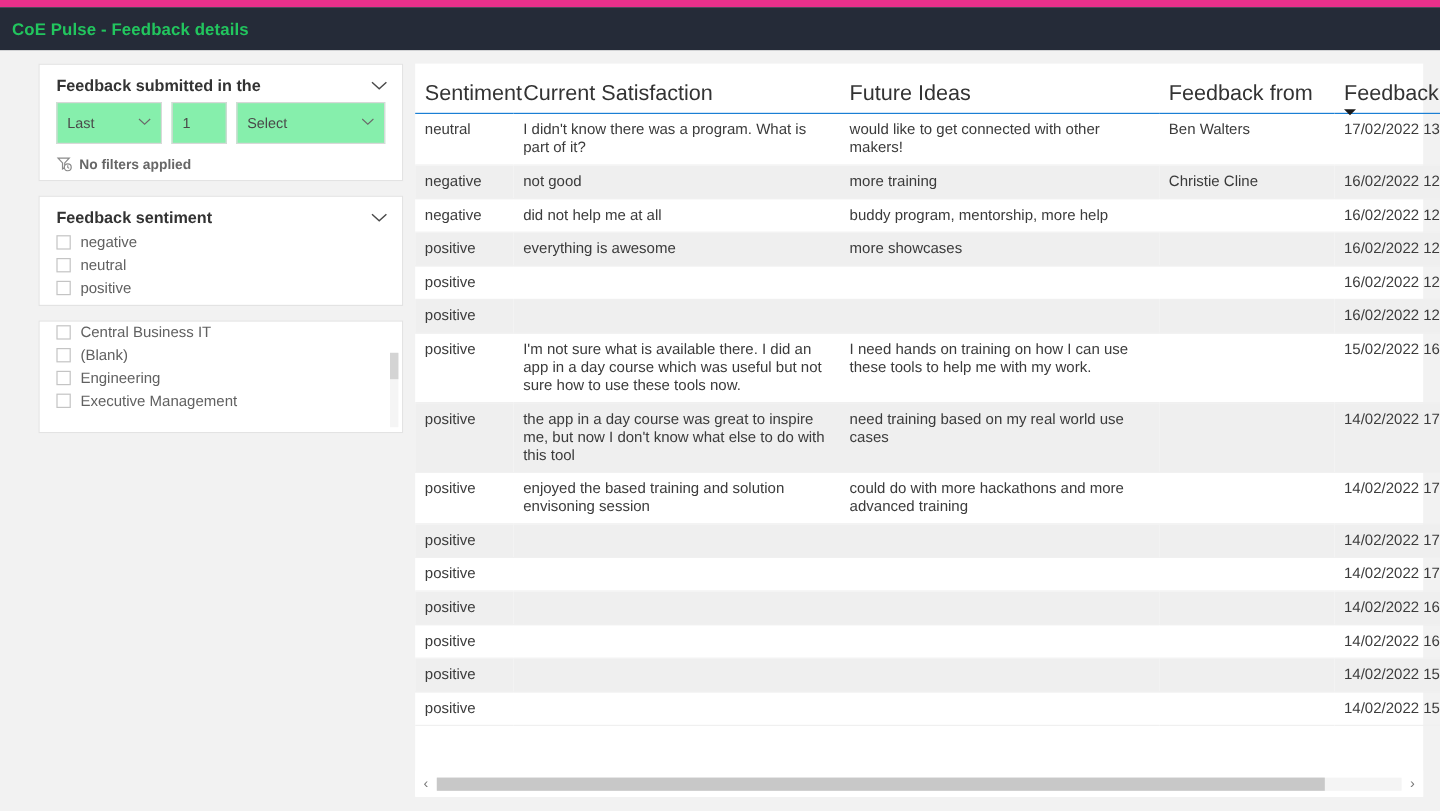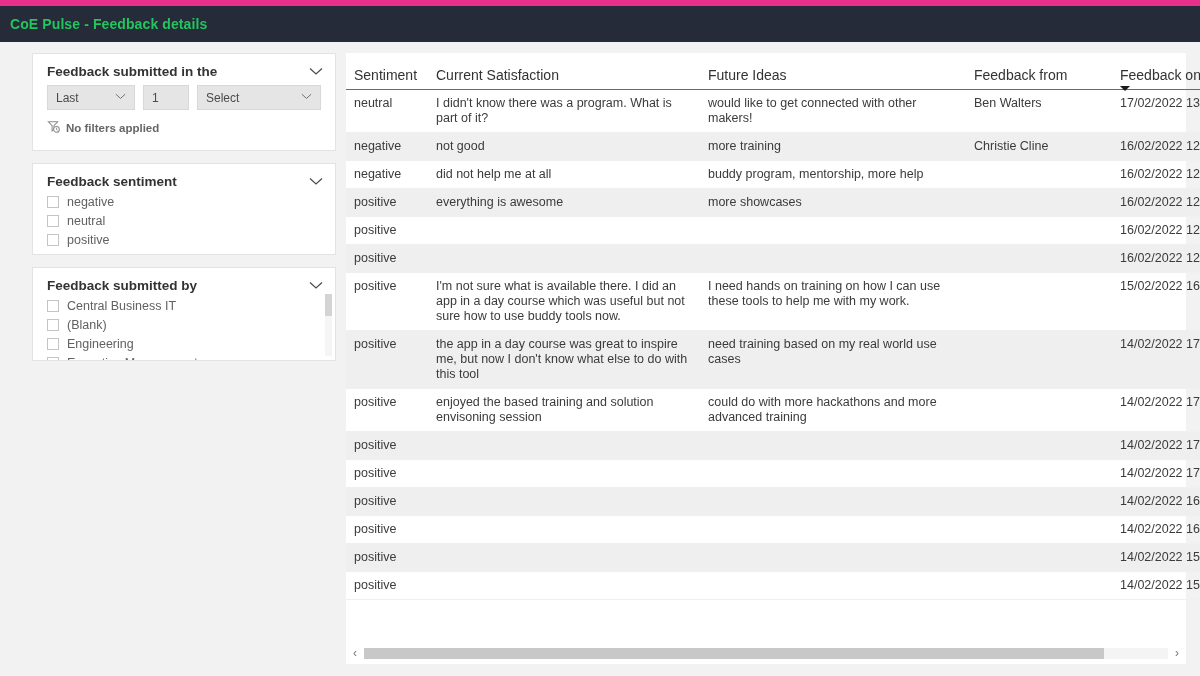--- a/index.html
+++ b/index.html
@@ -86,23 +86,23 @@
   }
   .chev svg { display: block; }
 
   .date-row {
     display: flex;
     gap: 8px;
     padding: 2px 12px 0 14px;
     align-items: center;
   }
   .sel {
-    height: 25px;
+    height: 35px;
     border: 1px solid #d8d8d8;
-    background: #e5e5e5;
+    background: #86efac;
     display: flex;
     align-items: center;
     justify-content: space-between;
     padding: 0 5px 0 8px;
     box-sizing: border-box;
     font-size: 12px;
     color: #4a4a4a;
   }
   .sel-last { width: 88px; }
   .sel-num  { width: 46px; justify-content: flex-start; }
@@ -164,21 +164,21 @@
     height: 611px;
     background: #ffffff;
     box-sizing: border-box;
   }
   .tbl {
     width: 100%;
     border-collapse: collapse;
     table-layout: fixed;
   }
   .tbl th {
-    font-size: 14px;
+    font-size: 18px;
     font-weight: normal;
     color: #333333;
     text-align: left;
     vertical-align: bottom;
     padding: 14px 8px 6px 8px;
     border-bottom: 1px solid #1a7fd4;
     position: relative;
   }
   .tbl td {
     font-size: 12.5px;
@@ -313,28 +313,20 @@
           <span class="opt-label">neutral</span>
         </div>
         <div class="opt">
           <span class="cbx"></span>
           <span class="opt-label">positive</span>
         </div>
       </div>
     </div>
 
     <div class="filter-card card-by">
-      <div class="filter-head">
-        <span class="filter-title">Feedback submitted by</span>
-        <span class="chev">
-          <svg width="14" height="9" viewBox="0 0 14 9">
-              <path d="M1 1.5 L7 7 L13 1.5" stroke="#4a4a4a" stroke-width="1.2" fill="none"></path>
-            </svg>
-        </span>
-      </div>
       <div class="opt-list">
         <div class="opt">
           <span class="cbx"></span>
           <span class="opt-label">Central Business IT</span>
         </div>
         <div class="opt">
           <span class="cbx"></span>
           <span class="opt-label">(Blank)</span>
         </div>
         <div class="opt">
@@ -405,21 +397,21 @@
           </tr>
           <tr class="band">
             <td class="c-sent">positive</td>
             <td class="c-cur"></td>
             <td class="c-fut"></td>
             <td class="c-from"></td>
             <td class="c-on">16/02/2022 12:39:23</td>
           </tr>
           <tr>
             <td class="c-sent">positive</td>
-            <td class="c-cur">I'm not sure what is available there. I did an app in a day course which was useful but not sure how to use buddy tools now.</td>
+            <td class="c-cur">I'm not sure what is available there. I did an app in a day course which was useful but not sure how to use these tools now.</td>
             <td class="c-fut">I need hands on training on how I can use these tools to help me with my work.</td>
             <td class="c-from"></td>
             <td class="c-on">15/02/2022 16:46:52</td>
           </tr>
           <tr class="band">
             <td class="c-sent">positive</td>
             <td class="c-cur">the app in a day course was great to inspire me, but now I don't know what else to do with this tool</td>
             <td class="c-fut">need training based on my real world use cases</td>
             <td class="c-from"></td>
             <td class="c-on">14/02/2022 17:57:13</td>

